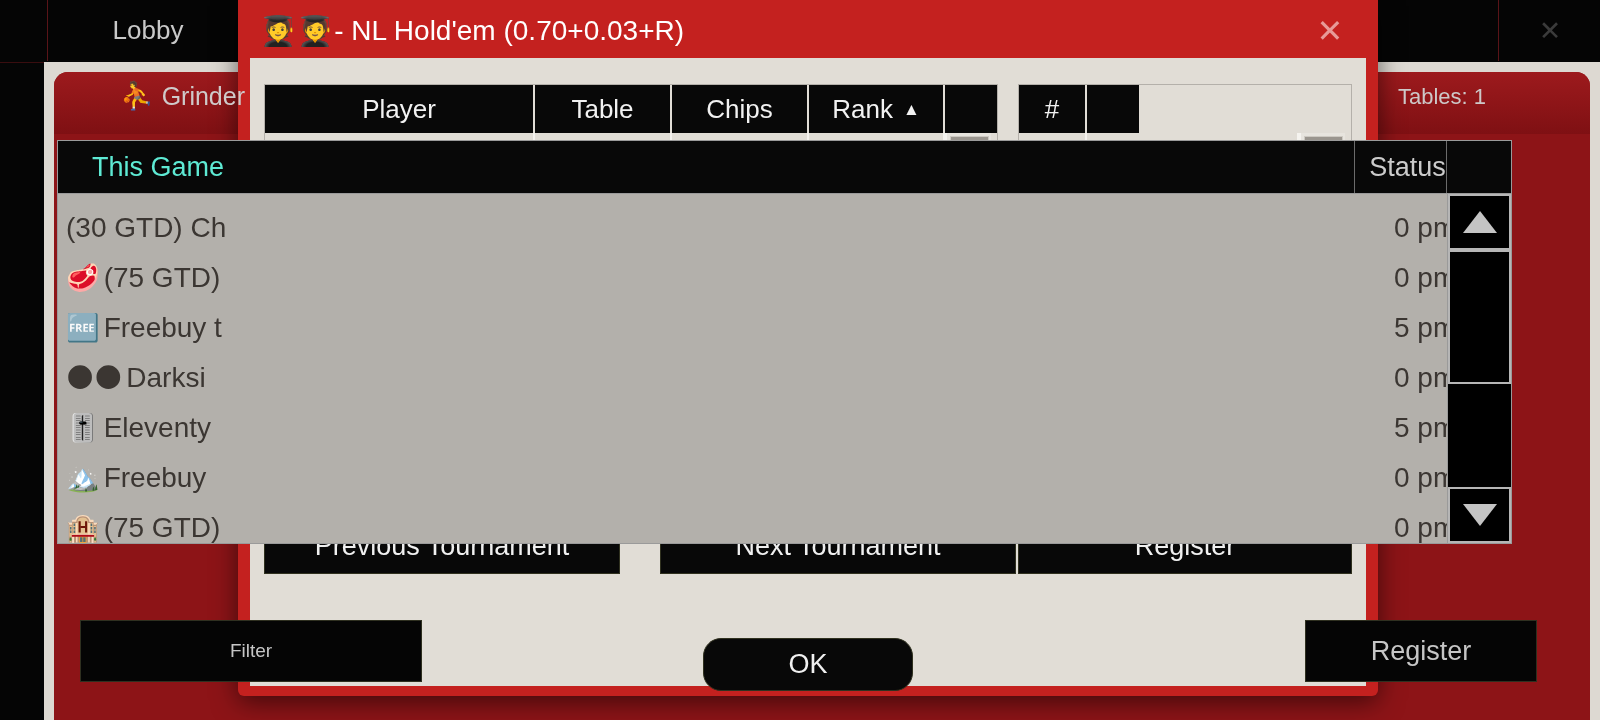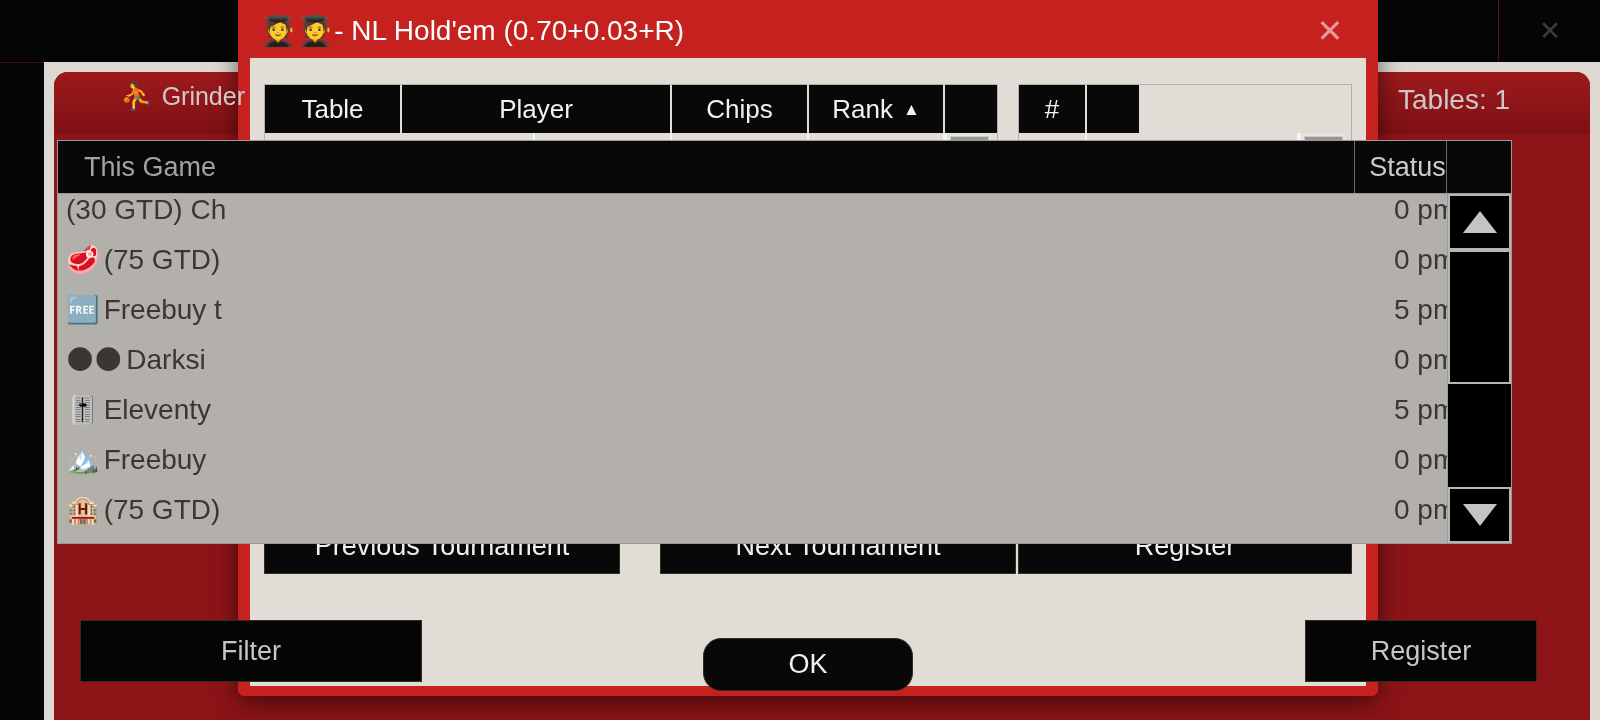--- a/index.html
+++ b/index.html
@@ -89,21 +89,21 @@
     align-items: center;
     gap: 8px;
     color: #cfcaca;
     font-size: 25px;
     z-index: 4;
   }
   .tables-count {
     position: absolute;
     left: 1398px; top: 84px;
     color: #cdc8c8;
-    font-size: 28px;
+    font-size: 22px;
     z-index: 4;
     text-align: right;
   }
 
   
   .left-table {
     position: absolute;
     left: 57px; top: 140px;
     width: 1455px;
     z-index: 3;
@@ -111,23 +111,23 @@
   .left-table-head {
     height: 54px;
     background: #080808;
     display: flex;
     align-items: center;
     border: 1px solid #9a9a9a;
     box-sizing: border-box;
   }
   .lt-col-game {
     width: 1330px;
-    color: #a3a3a3;
+    color: #5eead4;
     font-size: 27px;
-    padding-left: 26px;
+    padding-left: 34px;
     box-sizing: border-box;
     border-right: 1px solid #6b6b6b;
     height: 100%;
     display: flex;
     align-items: center;
   }
   .lt-col-status {
     flex: 1;
     color: #cbcbcb;
     font-size: 27px;
@@ -147,21 +147,21 @@
     border: 1px solid #9a9a9a;
     border-top: none;
     box-sizing: border-box;
     height: 350px;
     position: relative;
     overflow: hidden;
   }
   .lt-row {
     height: 50px;
     display: flex;
-    align-items: flex-start;
+    align-items: flex-end;
     color: #3b3632;
     font-size: 28px;
   }
   .lt-cell-game {
     width: 1330px;
     padding-left: 8px;
     box-sizing: border-box;
     display: flex;
     align-items: center;
     gap: 4px;
@@ -219,21 +219,21 @@
     border-top: 22px solid #c4c4c4;
   }
 
   .lobby-filter-btn {
     position: absolute;
     left: 80px; top: 620px;
     width: 340px; height: 60px;
     background: #050505;
     border: 1px solid #2f3020;
     color: #c6c6c6;
-    font-size: 27px;
+    font-size: 19px;
     display: flex;
     align-items: center;
     justify-content: center;
     z-index: 3;
   }
   .lobby-register-btn {
     position: absolute;
     left: 1305px; top: 620px;
     width: 230px; height: 60px;
     background: #050505;
@@ -406,20 +406,23 @@
   .btn-ok     { left: 453px; top: 580px; width: 210px; height: 53px; border-radius: 18px; }
 </style>
 </head>
 <body>
 
 <div id="root">
 
   <div class="lobby-window">
 
     <div class="lobby-titlebar">
+      <div class="lobby-tab">
+        <span>Lobby</span>
+      </div>
       <div class="lobby-close">
         <span>✕</span>
       </div>
     </div>
 
     <div class="lobby-body-frame"></div>
     <div class="lobby-red-panel"></div>
 
     <div class="grinder-header">
       <span class="lt-emoji">⛹️</span>
@@ -518,25 +521,25 @@
       </div>
       <div class="dialog-close">
         <span>✕</span>
       </div>
     </div>
 
     <div class="dialog-body">
 
       <div class="panel panel-players">
         <div class="grid-head">
+          <div class="gh-cell" style="width:270px">
+            <span>Player</span>
+          </div>
           <div class="gh-cell" style="width:137px">
             <span>Table</span>
-          </div>
-          <div class="gh-cell" style="width:270px">
-            <span>Player</span>
           </div>
           <div class="gh-cell" style="width:137px">
             <span>Chips</span>
           </div>
           <div class="gh-cell" style="width:136px">
             <span>Rank</span>
             <span class="gh-sort">▲</span>
           </div>
           <div class="gh-cell" style="width:52px"></div>
         </div>

